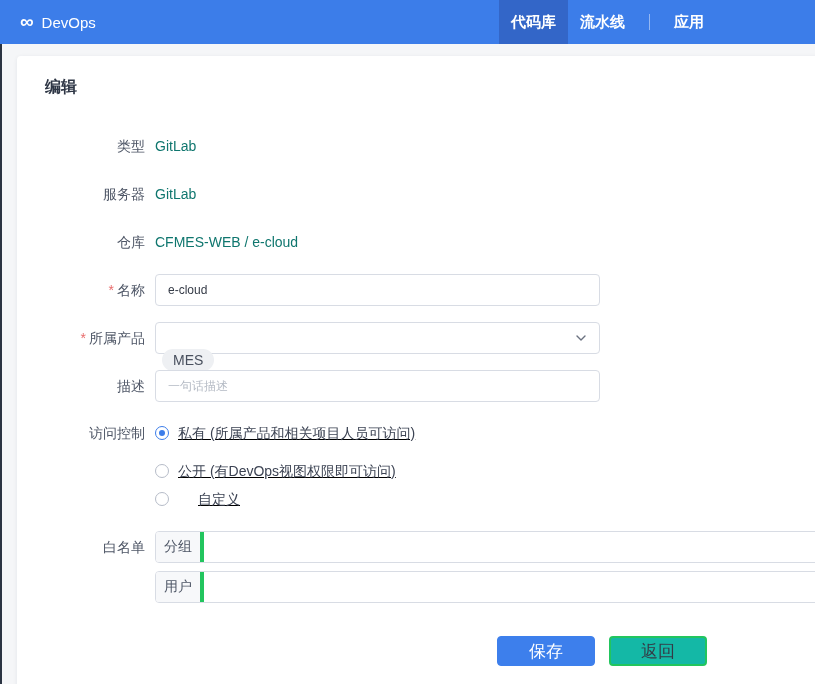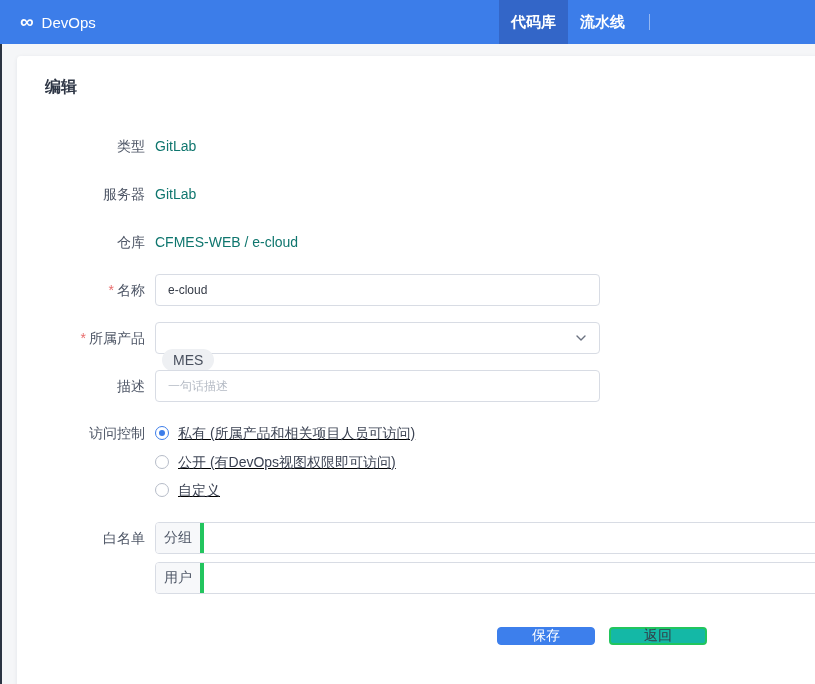--- a/index.html
+++ b/index.html
@@ -145,22 +145,22 @@
     padding: 0 11px;
     border-radius: 11px;
     font-size: 14px;
     margin-top: 43px;
   }
   .chevron { display: flex; align-items: center; }
 
   
   .radio-group { display: flex; flex-direction: column; text-decoration: underline; }
   .radio-row { display: flex; align-items: center; height: 20px; cursor: pointer; }
-  .radio-row + .radio-row { margin-top: 9px; }
-  .radio-row:nth-child(3) { margin-top: 8px; }
+  .radio-row + .radio-row { margin-top: 18px; }
+  .radio-row:nth-child(3) { margin-top: 8px; gap: 20px; }
   .radio-dot {
     width: 14px; height: 14px;
     border-radius: 50%;
     border: 1px solid #b6bcc8;
     background: #fff;
     margin-right: 9px;
     flex: none;
     position: relative;
   }
   .radio-row.checked .radio-dot { border-color: #3c7de9; }
@@ -204,23 +204,23 @@
     padding: 0 10px;
     font-size: 14px;
     color: #343a46;
     font-family: inherit;
   }
   .row-wl { margin-bottom: 33px; }
 
   
   .btn-row { display: flex; gap: 14px; margin-left: 480px; }
   .btn {
-    width: 98px; height: 18px;
-    border-radius: 4px;
-    font-size: 14px;
+    width: 98px; height: 30px;
+    border-radius: 4px;
+    font-size: 17px;
     font-family: Liberation Mono, monospace;
     cursor: pointer;
     display: flex;
     align-items: center;
     justify-content: center;
   }
   .btn-primary { background: #3d7fec; color: #fff; border: 1px solid #3d7fec; }
   .btn-plain { background: #14b8a6; color: #343a46; border: 2px solid #22c55e; }
 </style>
 </head>
@@ -232,20 +232,23 @@
     <span>DevOps</span>
   </div>
   <nav class="topnav">
     <div class="tab active">
       <span>代码库</span>
     </div>
     <div class="tab">
       <span>流水线</span>
     </div>
     <span class="nav-divider"></span>
+    <div class="tab">
+      <span>应用</span>
+    </div>
   </nav>
 </header>
 
 <div class="main">
   <div class="left-edge"></div>
 
   <section class="card">
     <h2 class="card-title">编辑</h2>
 
     <div class="form">

